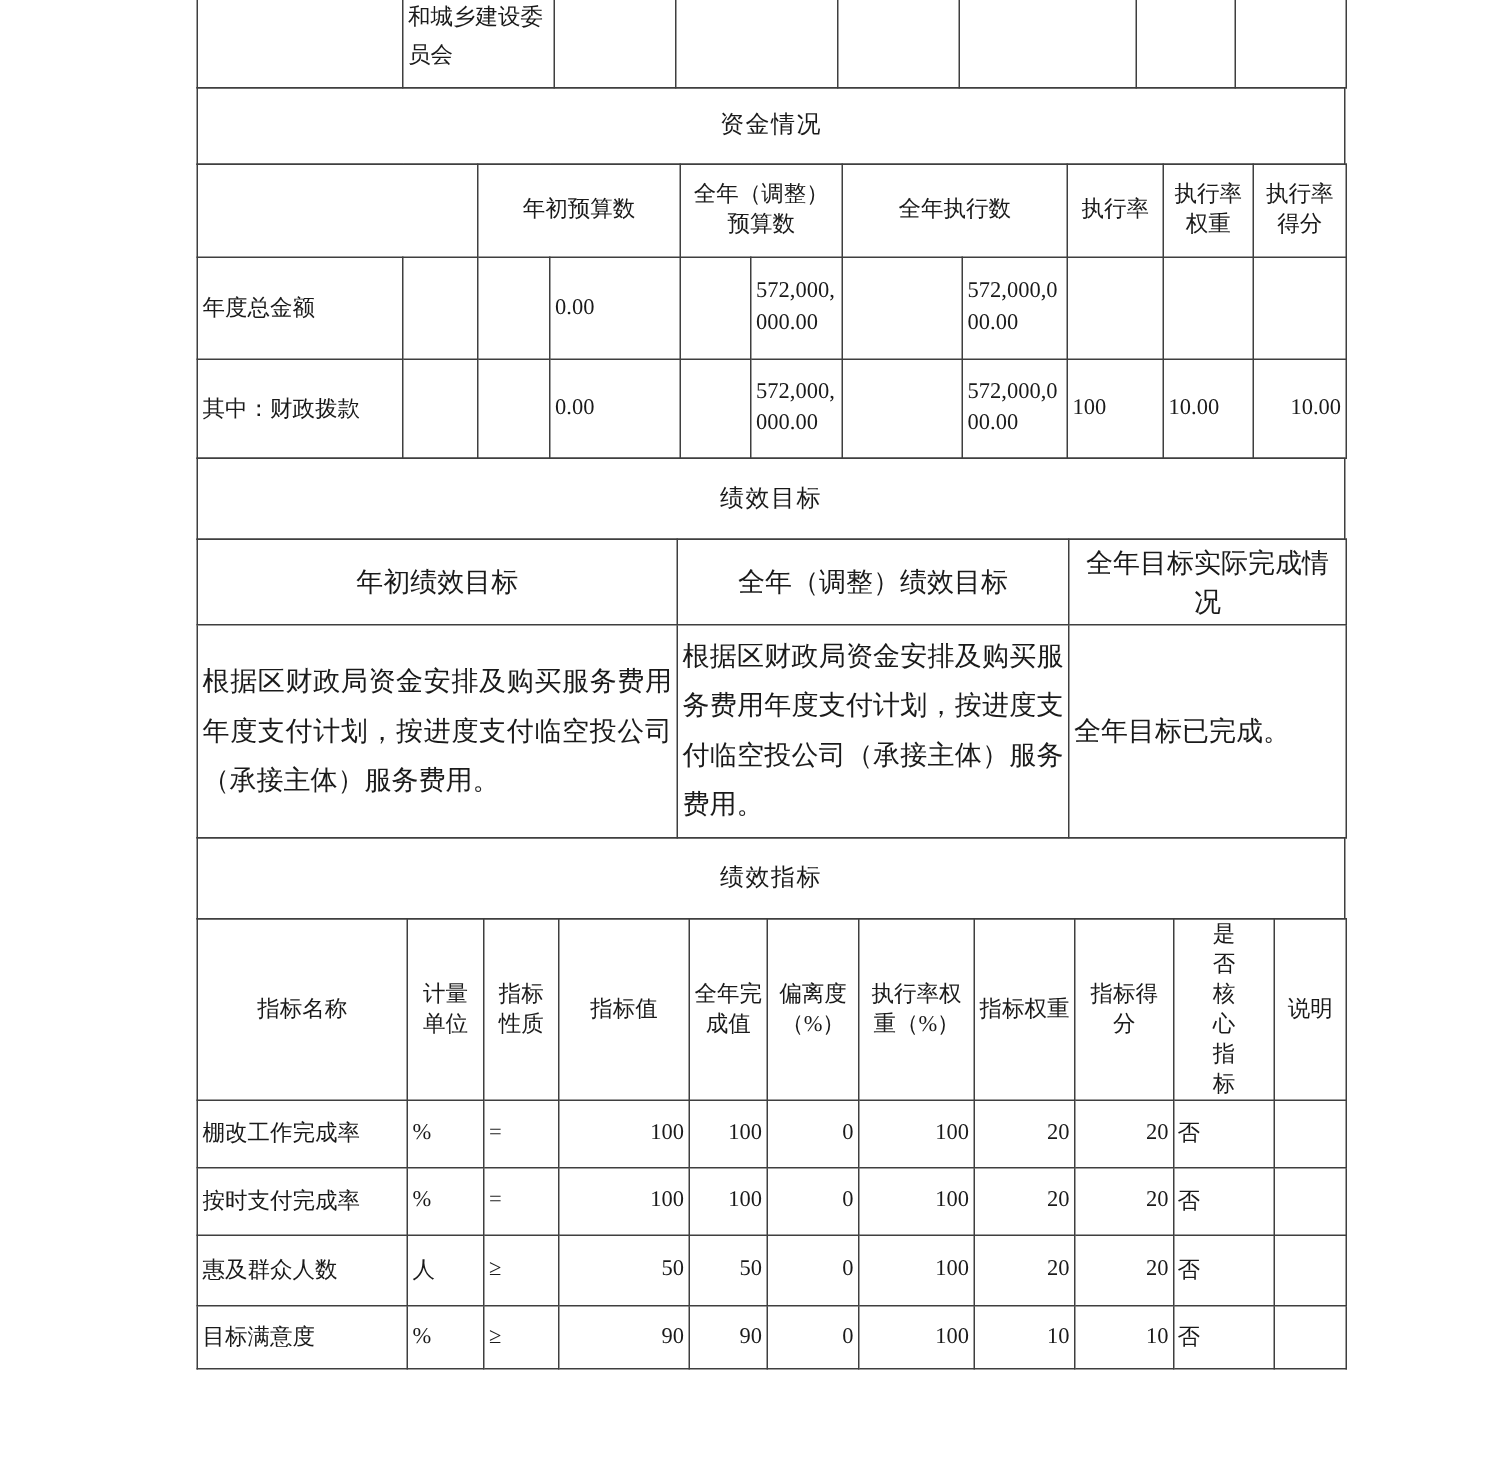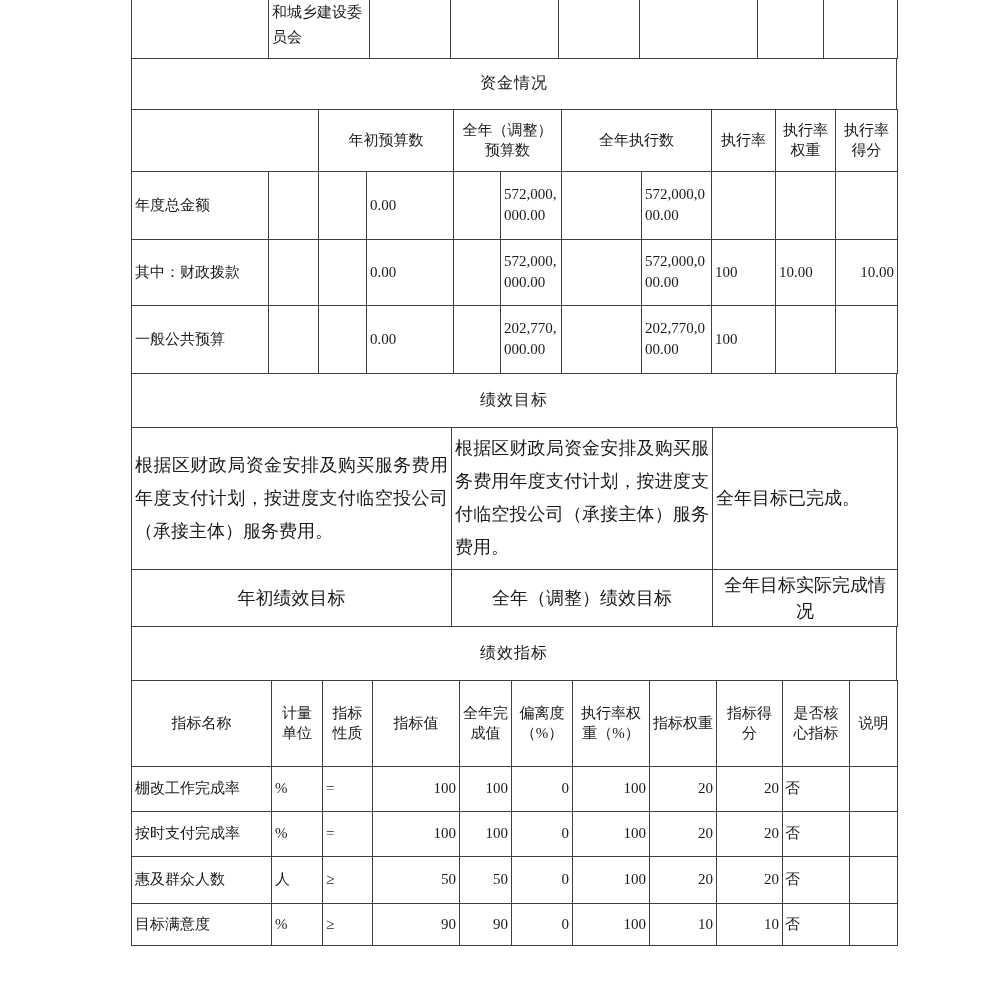--- a/index.html
+++ b/index.html
@@ -98,54 +98,41 @@
       <td></td>
       <td class="lft">0.00</td>
       <td></td>
       <td class="wrap">572,000,000.00</td>
       <td></td>
       <td class="wrap2">572,000,000.00</td>
       <td class="lft">100</td>
       <td class="lft">10.00</td>
       <td class="rgt">10.00</td>
     </tr>
-    <tr style="height:68px">
-      <td class="lbl">一般公共预算</td>
-      <td></td>
-      <td></td>
-      <td class="lft">0.00</td>
-      <td></td>
-      <td class="wrap">202,770,000.00</td>
-      <td></td>
-      <td class="wrap2">202,770,000.00</td>
-      <td class="lft">100</td>
-      <td class="lft"></td>
-      <td class="rgt"></td>
-    </tr>
   </tbody>
     </table>
 
   <div class="band b2">绩效目标</div>
 
   <table class="t t3">
     <colgroup>
         <col style="width:320px">
         <col style="width:261px">
         <col style="width:185px">
       </colgroup>
     <tbody>
-        <tr style="height:142px">
+        <tr style="height:57px">
+      <td class="hd">年初绩效目标</td>
+      <td class="hd">全年（调整）绩效目标</td>
+      <td class="hd">全年目标实际完成情况</td>
+    </tr>
+    <tr style="height:142px">
       <td class="goaltxt">根据区财政局资金安排及购买服务费用年度支付计划，按进度支付临空投公司（承接主体）服务费用。</td>
       <td class="goaltxt">根据区财政局资金安排及购买服务费用年度支付计划，按进度支付临空投公司（承接主体）服务费用。</td>
       <td class="goaltop">全年目标已完成。</td>
-    </tr>
-    <tr style="height:57px">
-      <td class="hd">年初绩效目标</td>
-      <td class="hd">全年（调整）绩效目标</td>
-      <td class="hd">全年目标实际完成情况</td>
     </tr>
   </tbody>
     </table>
 
   <div class="band b3">绩效指标</div>
 
   <table class="t t4">
     <colgroup>
         <col style="width:140px">
         <col style="width:51px">
@@ -163,21 +150,21 @@
         <tr style="height:86px">
       <td class="hd">指标名称</td>
       <td class="hd">计量单位</td>
       <td class="hd">指标性质</td>
       <td class="hd">指标值</td>
       <td class="hd">全年完成值</td>
       <td class="hd">偏离度（%）</td>
       <td class="hd">执行率权重（%）</td>
       <td class="hd">指标权重</td>
       <td class="hd">指标得分</td>
-      <td class="hd" style="padding:0 5px">是否核心指标</td>
+      <td class="hd" style="padding:0 20px">是否核心指标</td>
       <td class="hd">说明</td>
     </tr>
     <tr style="height:45px">
       <td class="lbl">棚改工作完成率</td>
       <td class="lft">%</td>
       <td class="lft">=</td>
       <td class="rgt">100</td>
       <td class="rgt">100</td>
       <td class="rgt">0</td>
       <td class="rgt">100</td>

